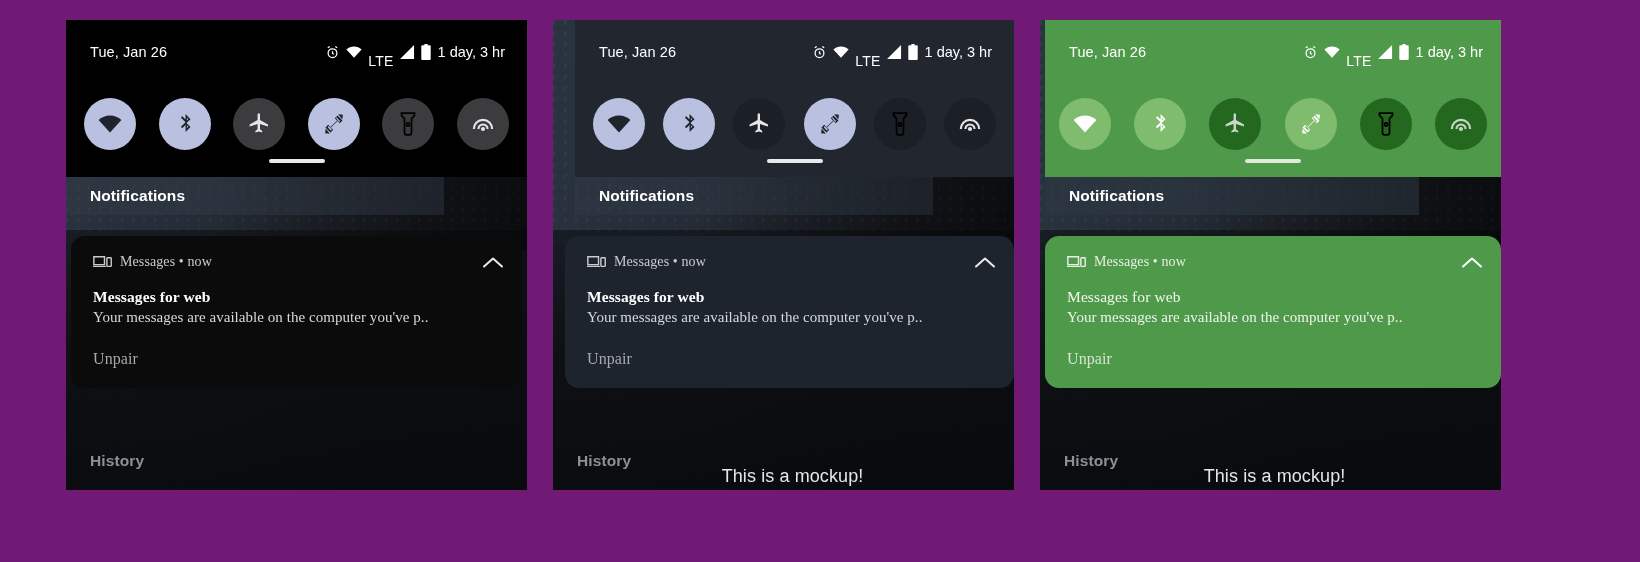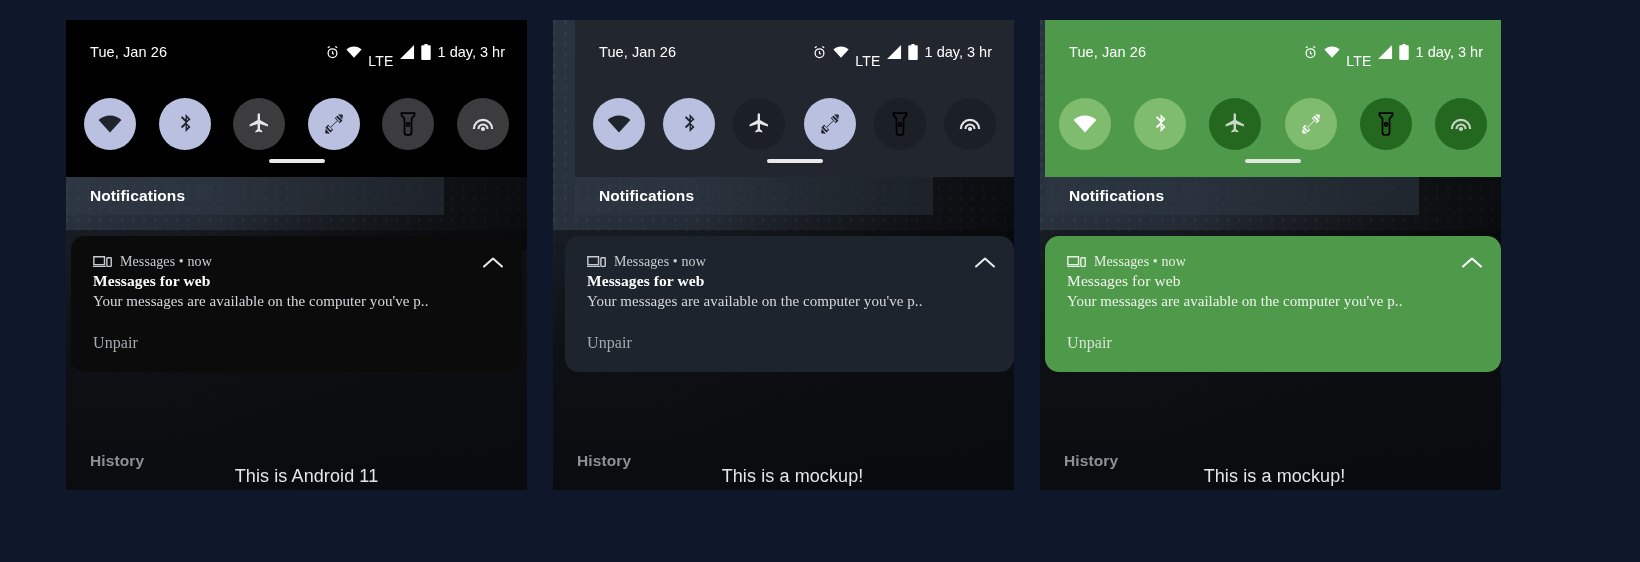--- a/index.html
+++ b/index.html
@@ -5,21 +5,21 @@
   * { box-sizing: border-box; margin: 0; padding: 0; }
   html, body {
     width: 1640px; height: 562px;
     background: #000000;
     font-family: "Liberation Sans", sans-serif;
     overflow: hidden;
   }
   .stage {
     position: relative;
     width: 1640px; height: 562px;
-    background: #0f172a;
+    background: #701a75;
   }
 
   
   .panel {
     position: absolute;
     top: 20px;
     width: 460px;
     height: 470px;
     overflow: hidden;
   }
@@ -169,20 +169,21 @@
     font-size: 14px;
     color: #c9cbce;
     letter-spacing: 0.1px;
   }
   .p3 .notif-app { color: #e7efe4; }
   .notif-chevron {
     margin-left: auto;
     display: flex; align-items: center;
   }
   .notif-title {
+    margin-top: 16px;
     font-size: 15.5px;
     font-weight: bold;
     color: #ffffff;
     letter-spacing: 0.1px;
   }
   .p3 .notif-title { font-weight: normal; color: #f2f7f0; }
   .notif-body {
     margin-top: 3px;
     font-size: 15px;
     color: #d6d8db;
@@ -328,21 +329,20 @@
               <path d="M2 10.5 11 2.5l9 8"></path>
             </svg>
         </span>
       </div>
       <div class="notif-title">Messages for web</div>
       <div class="notif-body">Your messages are available on the computer you've p..</div>
       <div class="notif-action">Unpair</div>
     </div>
 
     <div class="history">History</div>
-    <div class="caption">This is Android 11</div>
   </div>
 
   <div class="panel p2">
     <div class="wallpaper">
       <div class="wallpaper-dim"></div>
     </div>
 
     <div class="shade">
       <div class="statusbar">
         <span class="sb-date">Tue, Jan 26</span>

